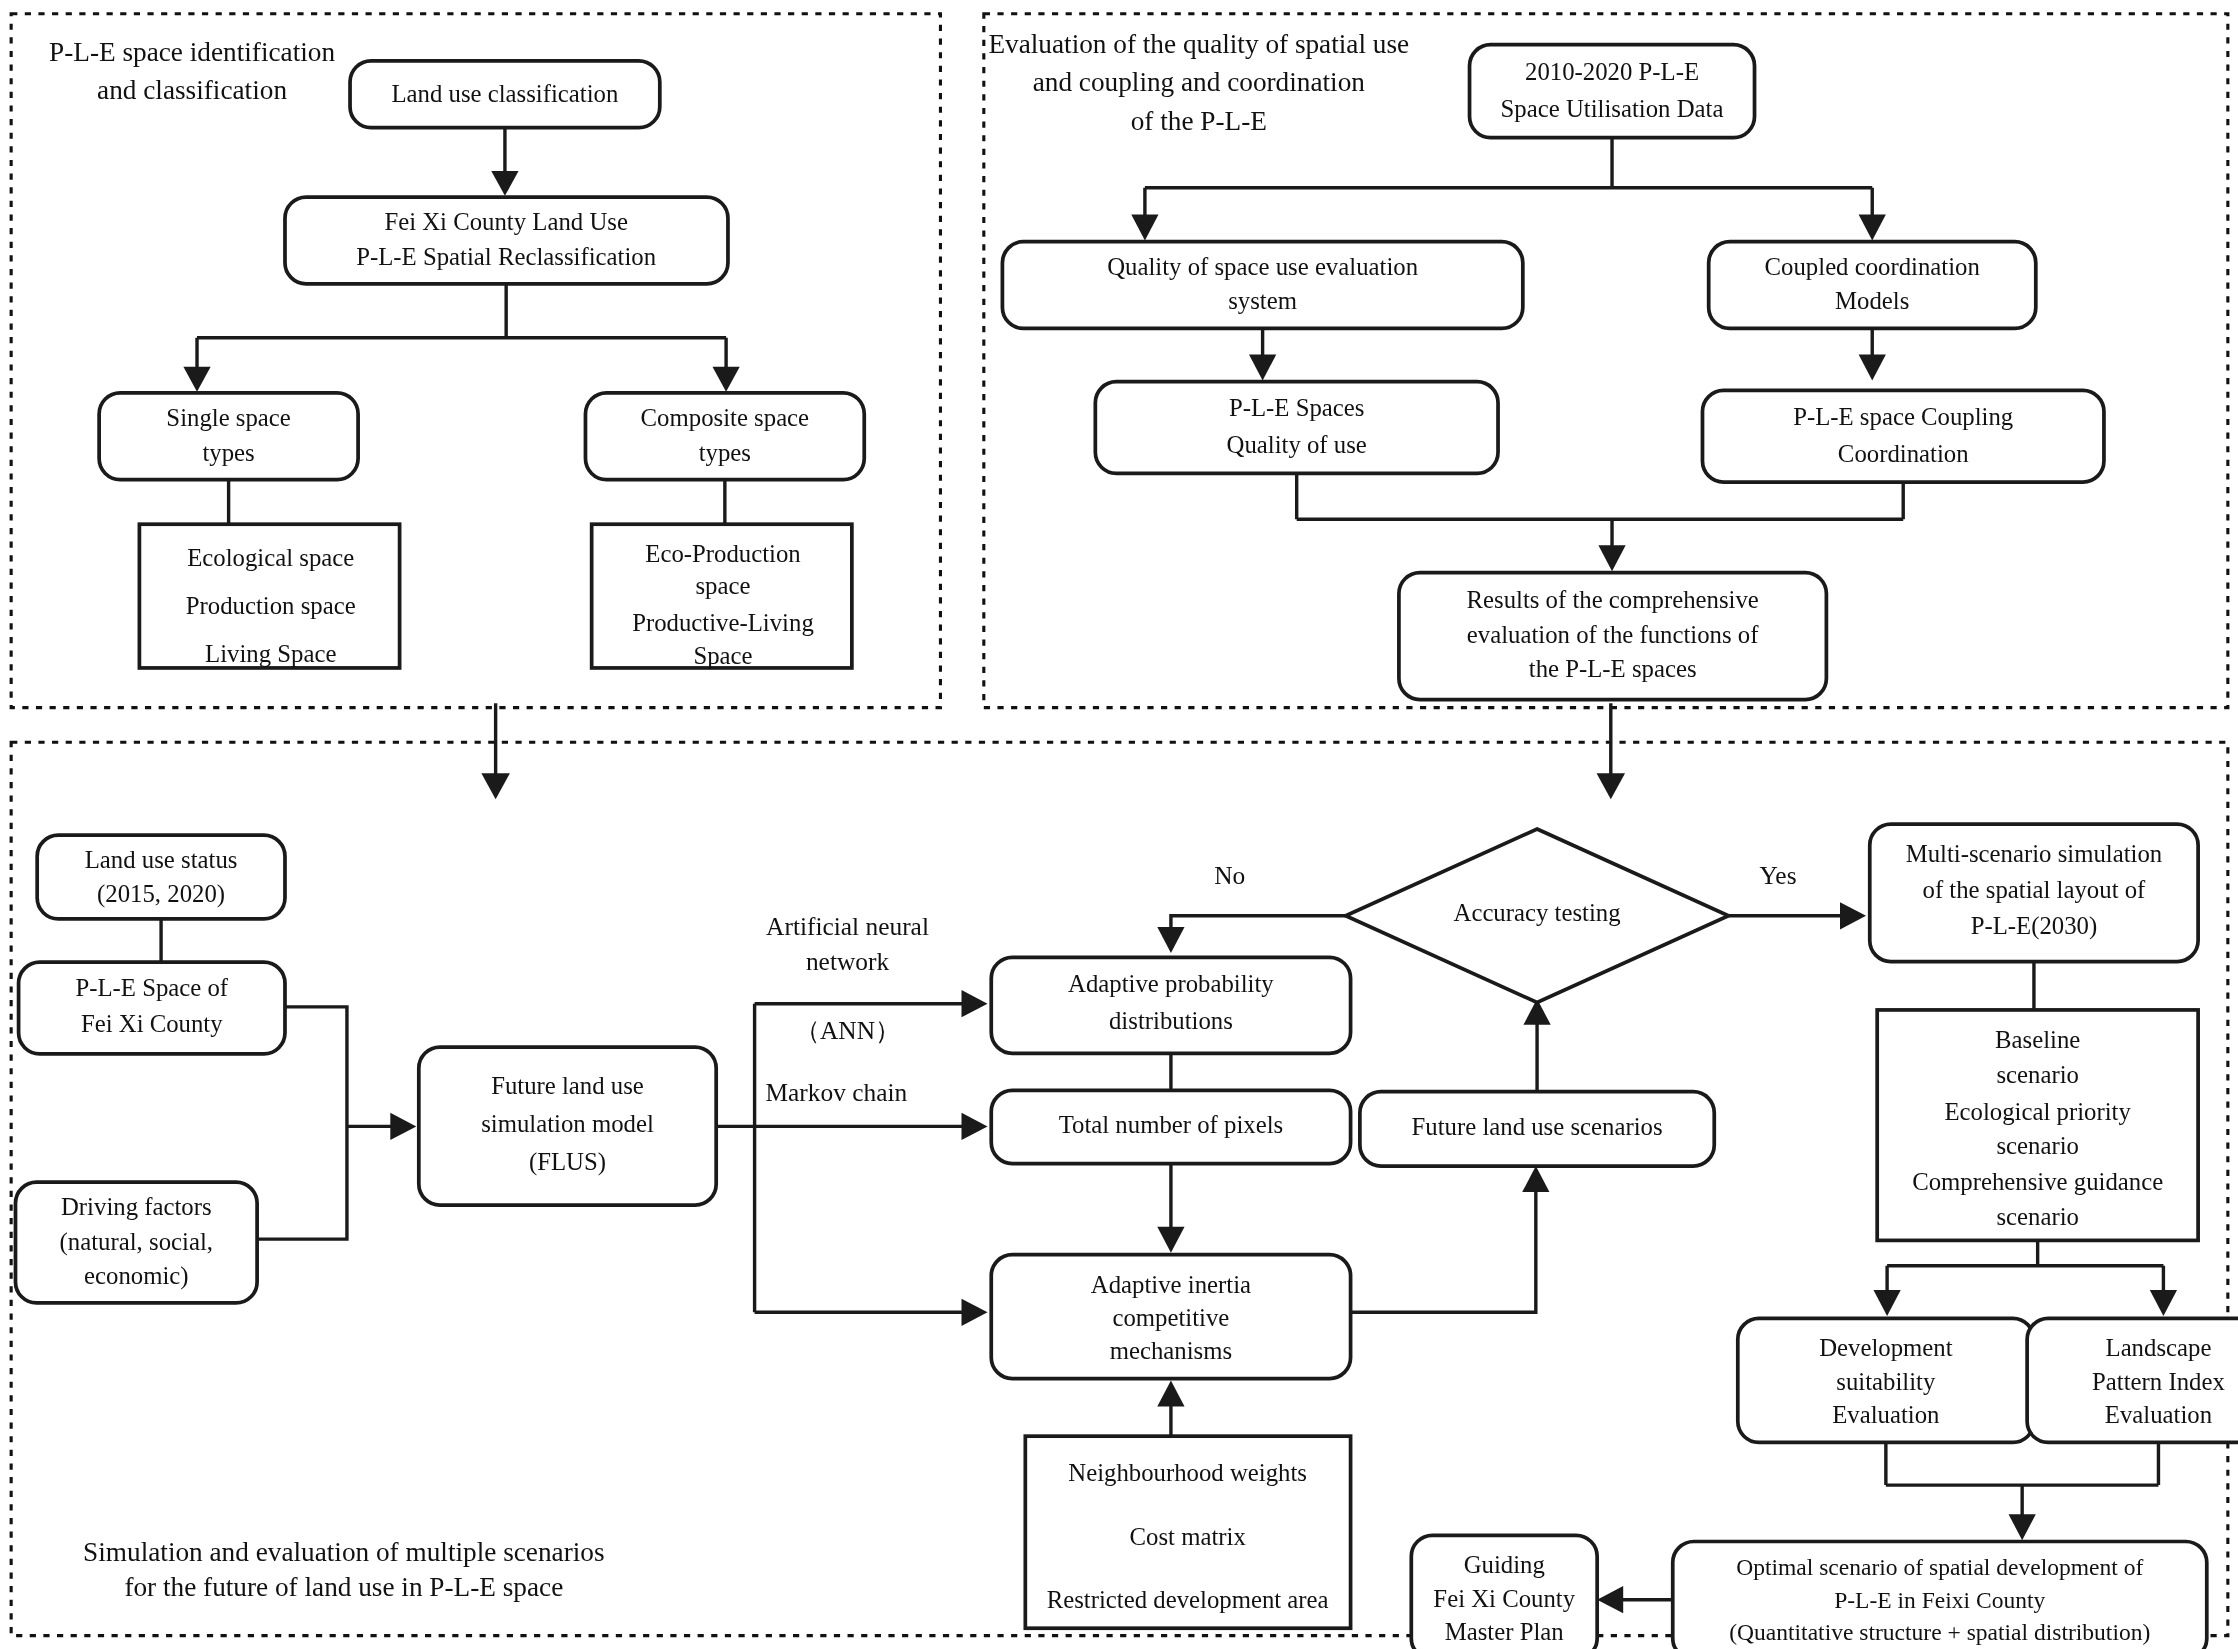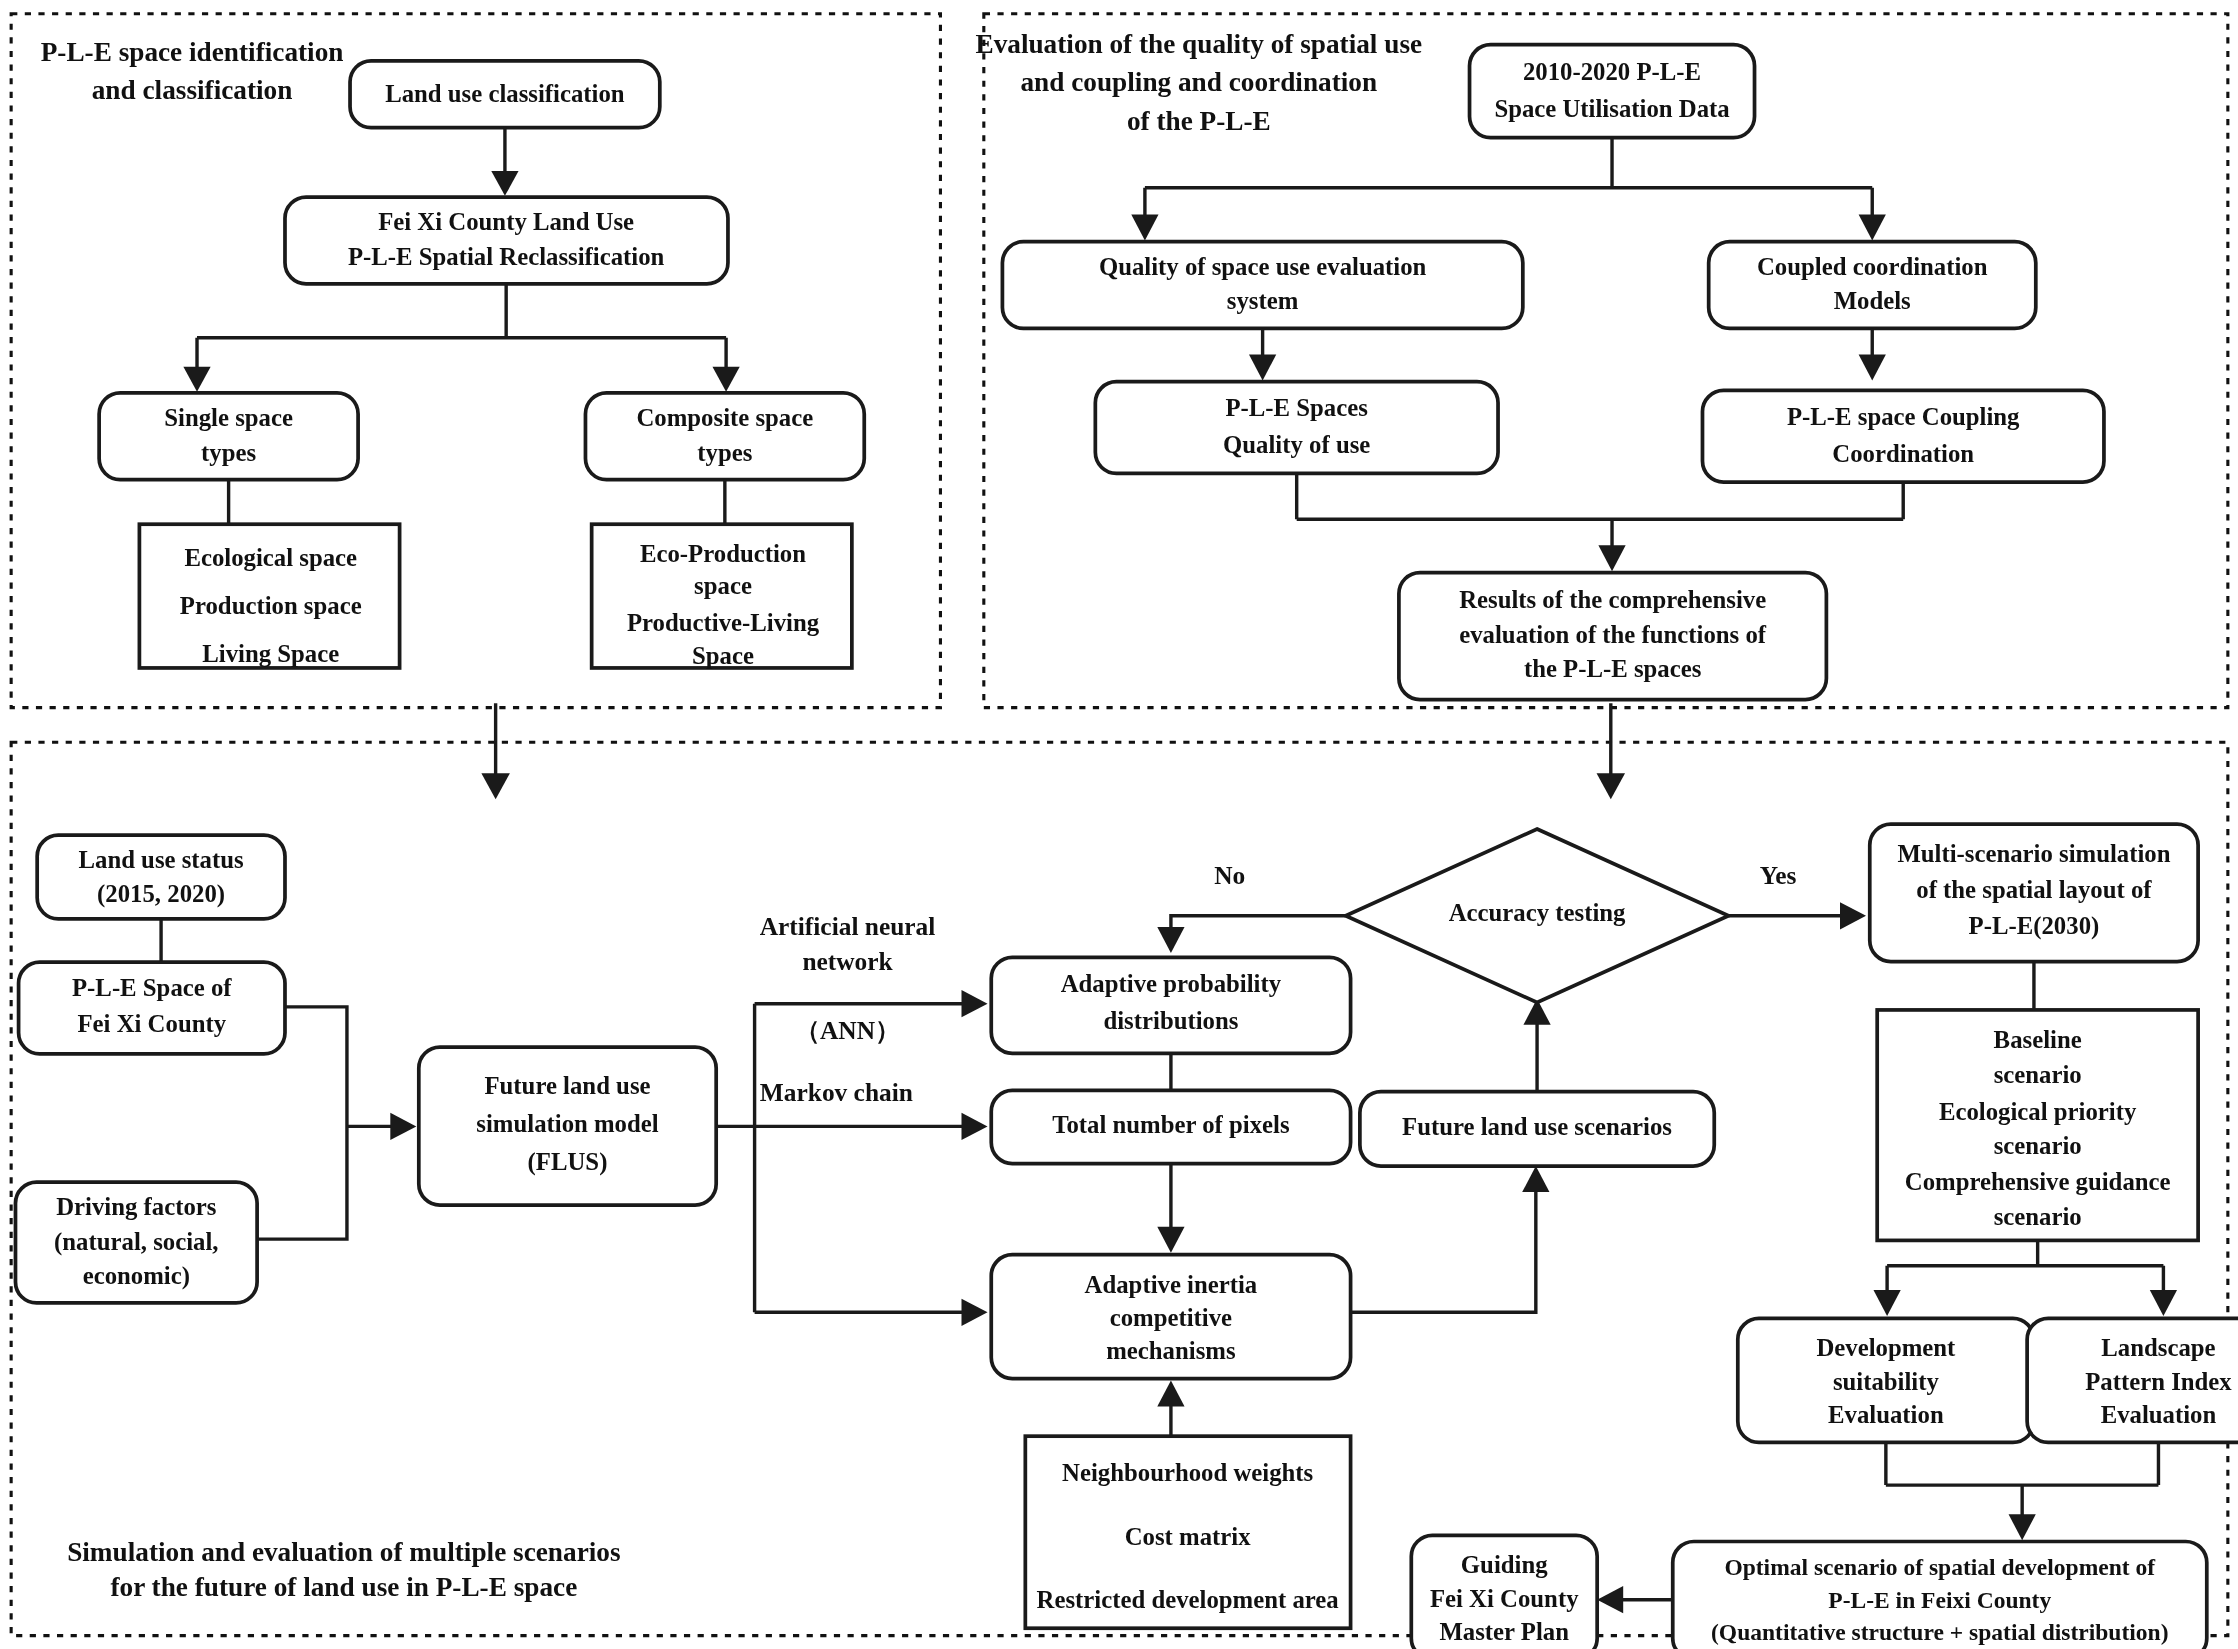--- a/index.html
+++ b/index.html
@@ -1,20 +1,20 @@
 <!DOCTYPE html>
 <html style="font-size:10px"><head>
 <meta charset="utf-8">
 <style>
   html,body{margin:0;padding:0;background:#ffffff;}
   body{
     font-family:"Liberation Serif", "DejaVu Serif", serif;
     width:2239px;height:1650px;position:relative;overflow:hidden;
   }
-  #stage{position:absolute;left:0;top:0;width:2239px;height:1562px;font-weight:bold;}
+  #stage{position:absolute;left:0;top:0;width:2239px;height:1562px;}
   svg{position:absolute;left:0;top:0;width:2239px;height:1650px;}
   .panel-border{fill:none;stroke:#111111;stroke-width:5;stroke-dasharray:10 12;stroke-linecap:butt;}
   .rbox{fill:#ffffff;stroke:#1a1a1a;stroke-width:6;}
   .sqbox{fill:#ffffff;stroke:#1a1a1a;stroke-width:6;}
   .diamond{fill:#ffffff;stroke:#1a1a1a;stroke-width:6;}
   .ln{stroke:#1a1a1a;stroke-width:5.5;fill:none;}
   .ar{fill:#1a1a1a;stroke:none;}
   .txt{font-family:"Liberation Serif","DejaVu Serif",serif;fill:#111111;font-size:40px;text-anchor:middle;dominant-baseline:middle;}
   .txt-sm{font-size:38px;}
   .ptitle{font-family:"Liberation Serif","DejaVu Serif",serif;fill:#111111;font-size:44px;text-anchor:middle;dominant-baseline:middle;}

